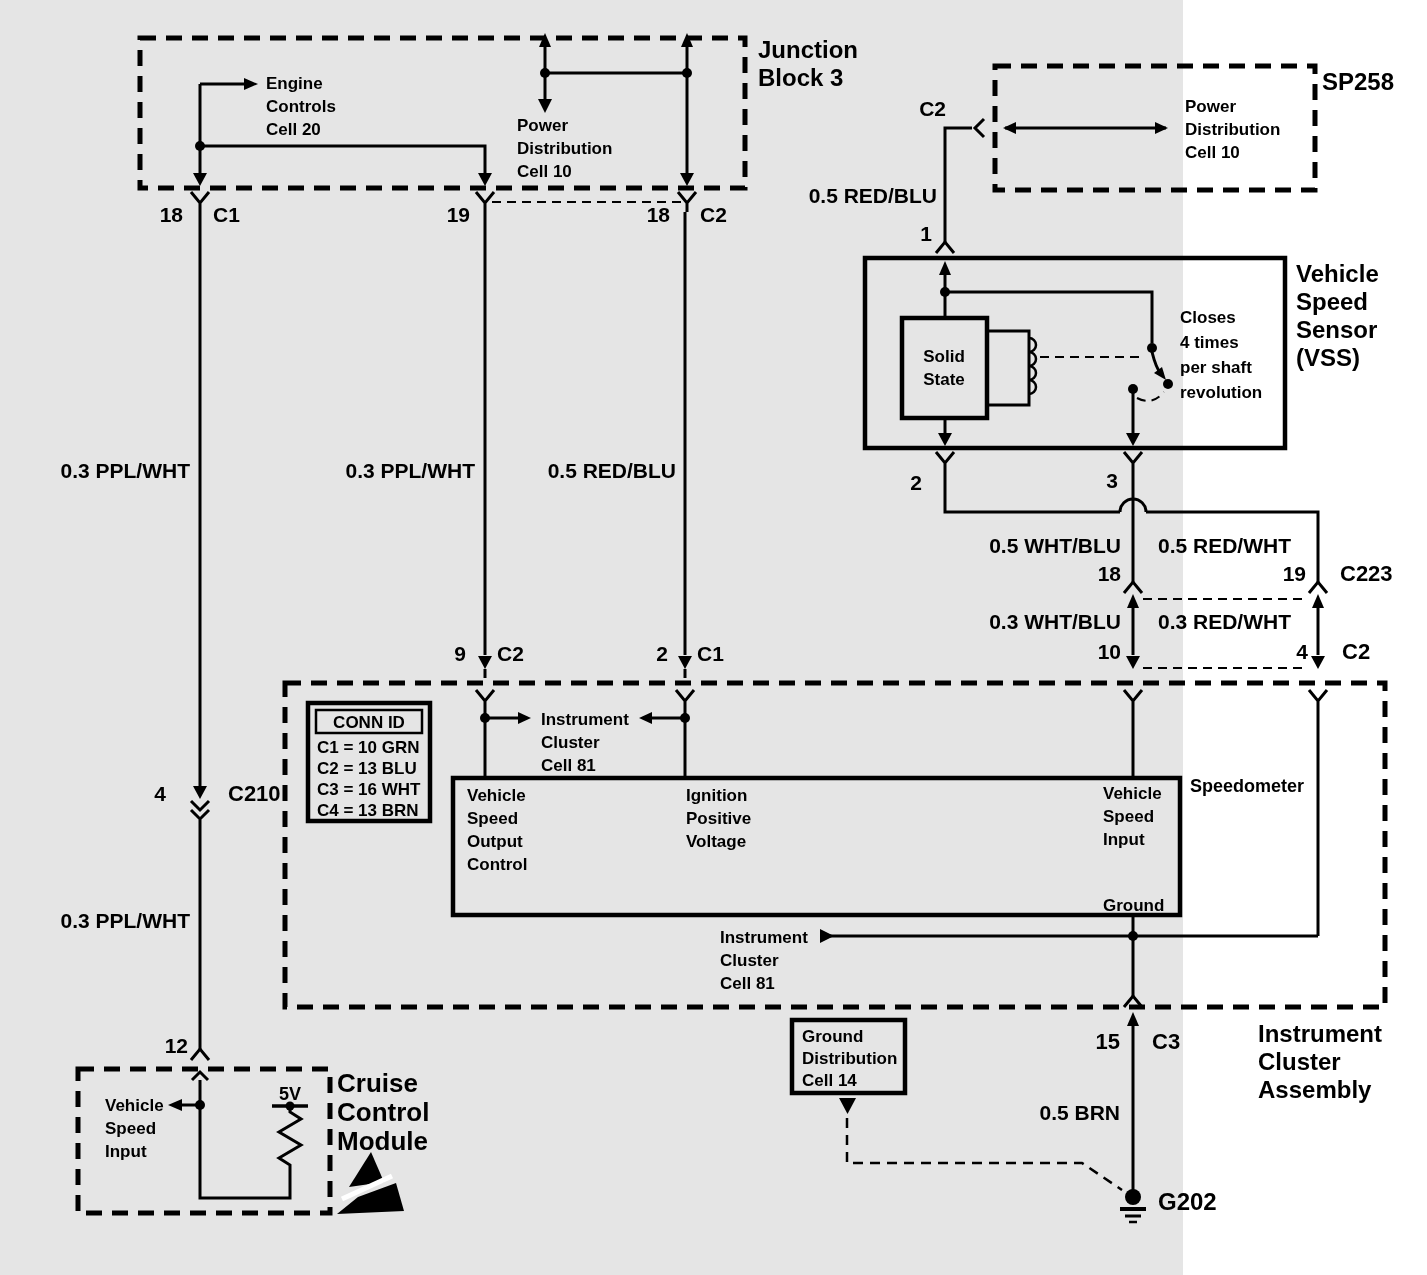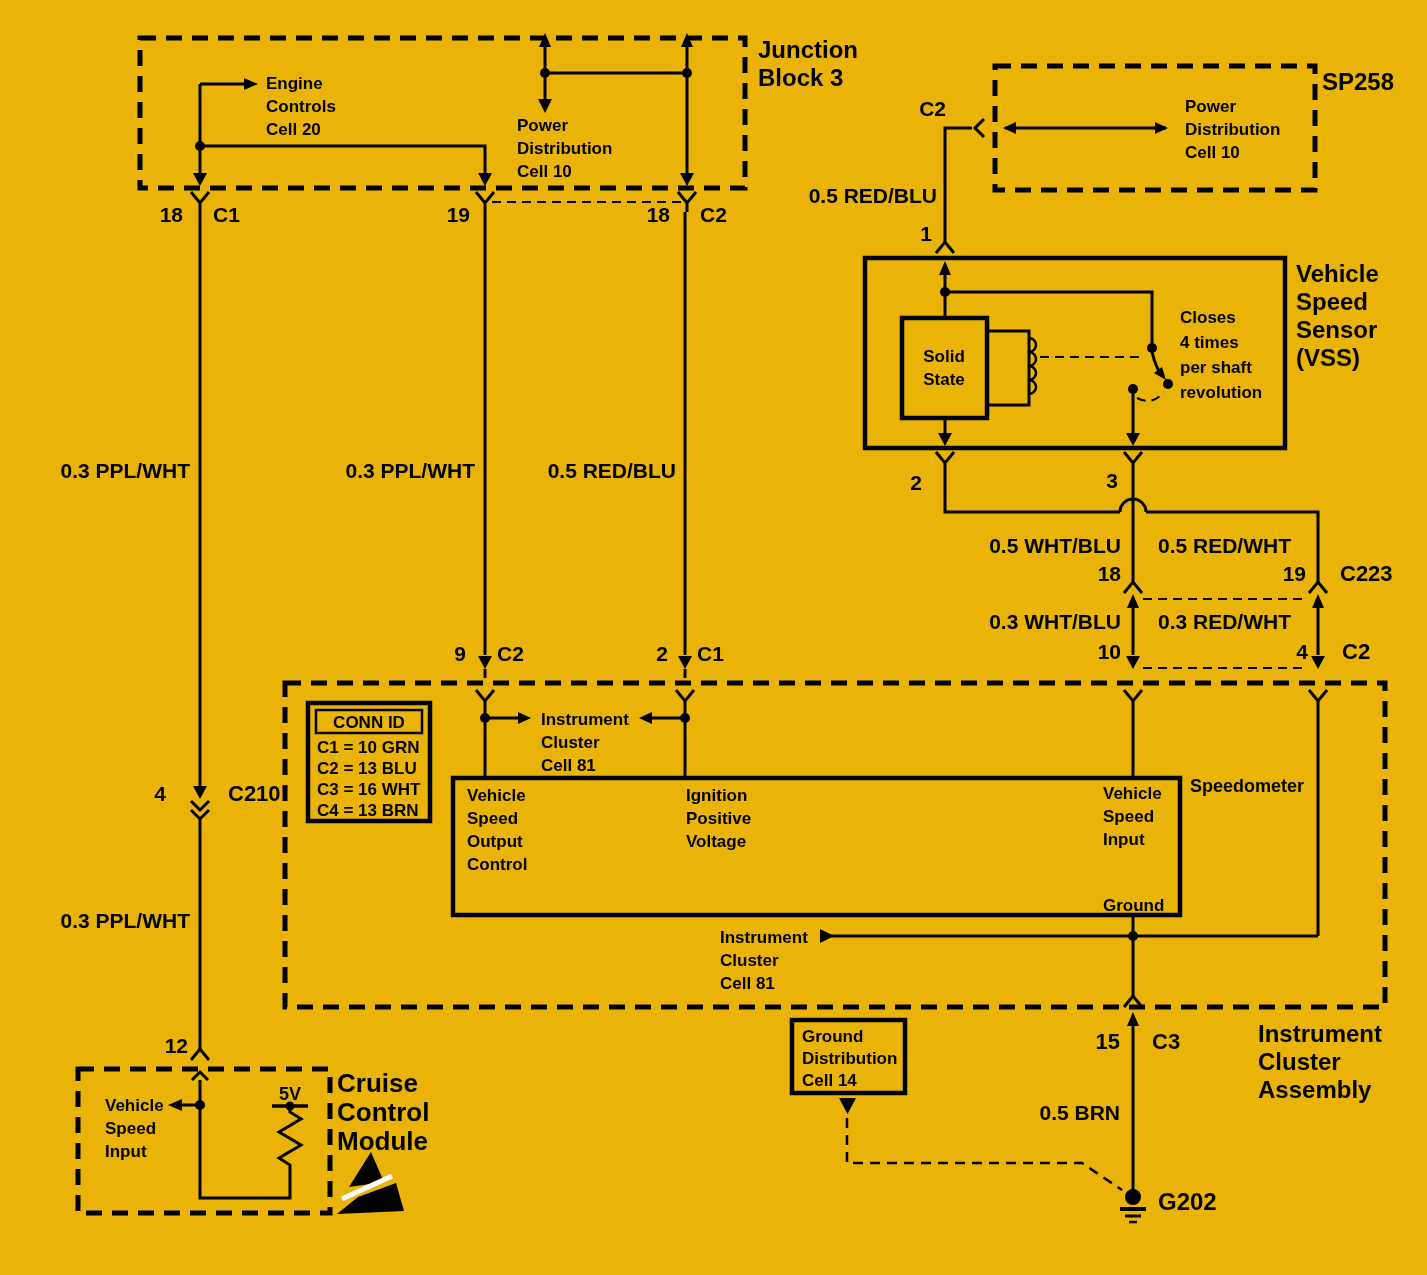--- a/index.html
+++ b/index.html
@@ -1,16 +1,16 @@
 <!DOCTYPE html>
 <html><head>
 <meta charset="utf-8">
 <style>
   html,body{margin:0;padding:0;background:#ffffff;}
-  #page{width:1427px;height:1275px;position:relative;background:#eab308;}
+  #page{width:1183px;height:1275px;position:relative;background:#e5e5e5;}
   svg{display:block;}
   text{font-family:"Liberation Sans","DejaVu Sans",sans-serif;font-weight:bold;fill:#000;}
   .t24{font-size:24px}.t26{font-size:26px}.t22{font-size:22px}.t21{font-size:21px}
   .t17{font-size:17px}.t18{font-size:18px}
   .end{text-anchor:end}.mid{text-anchor:middle}
   .w{stroke:#000;stroke-width:3;fill:none}
   .w2{stroke:#000;stroke-width:2.5;fill:none}
   .box{stroke:#000;stroke-width:4.5;fill:none}
   .box3{stroke:#000;stroke-width:3;fill:none}
   .dbox{stroke:#000;stroke-width:5;fill:none;stroke-dasharray:16 10}

